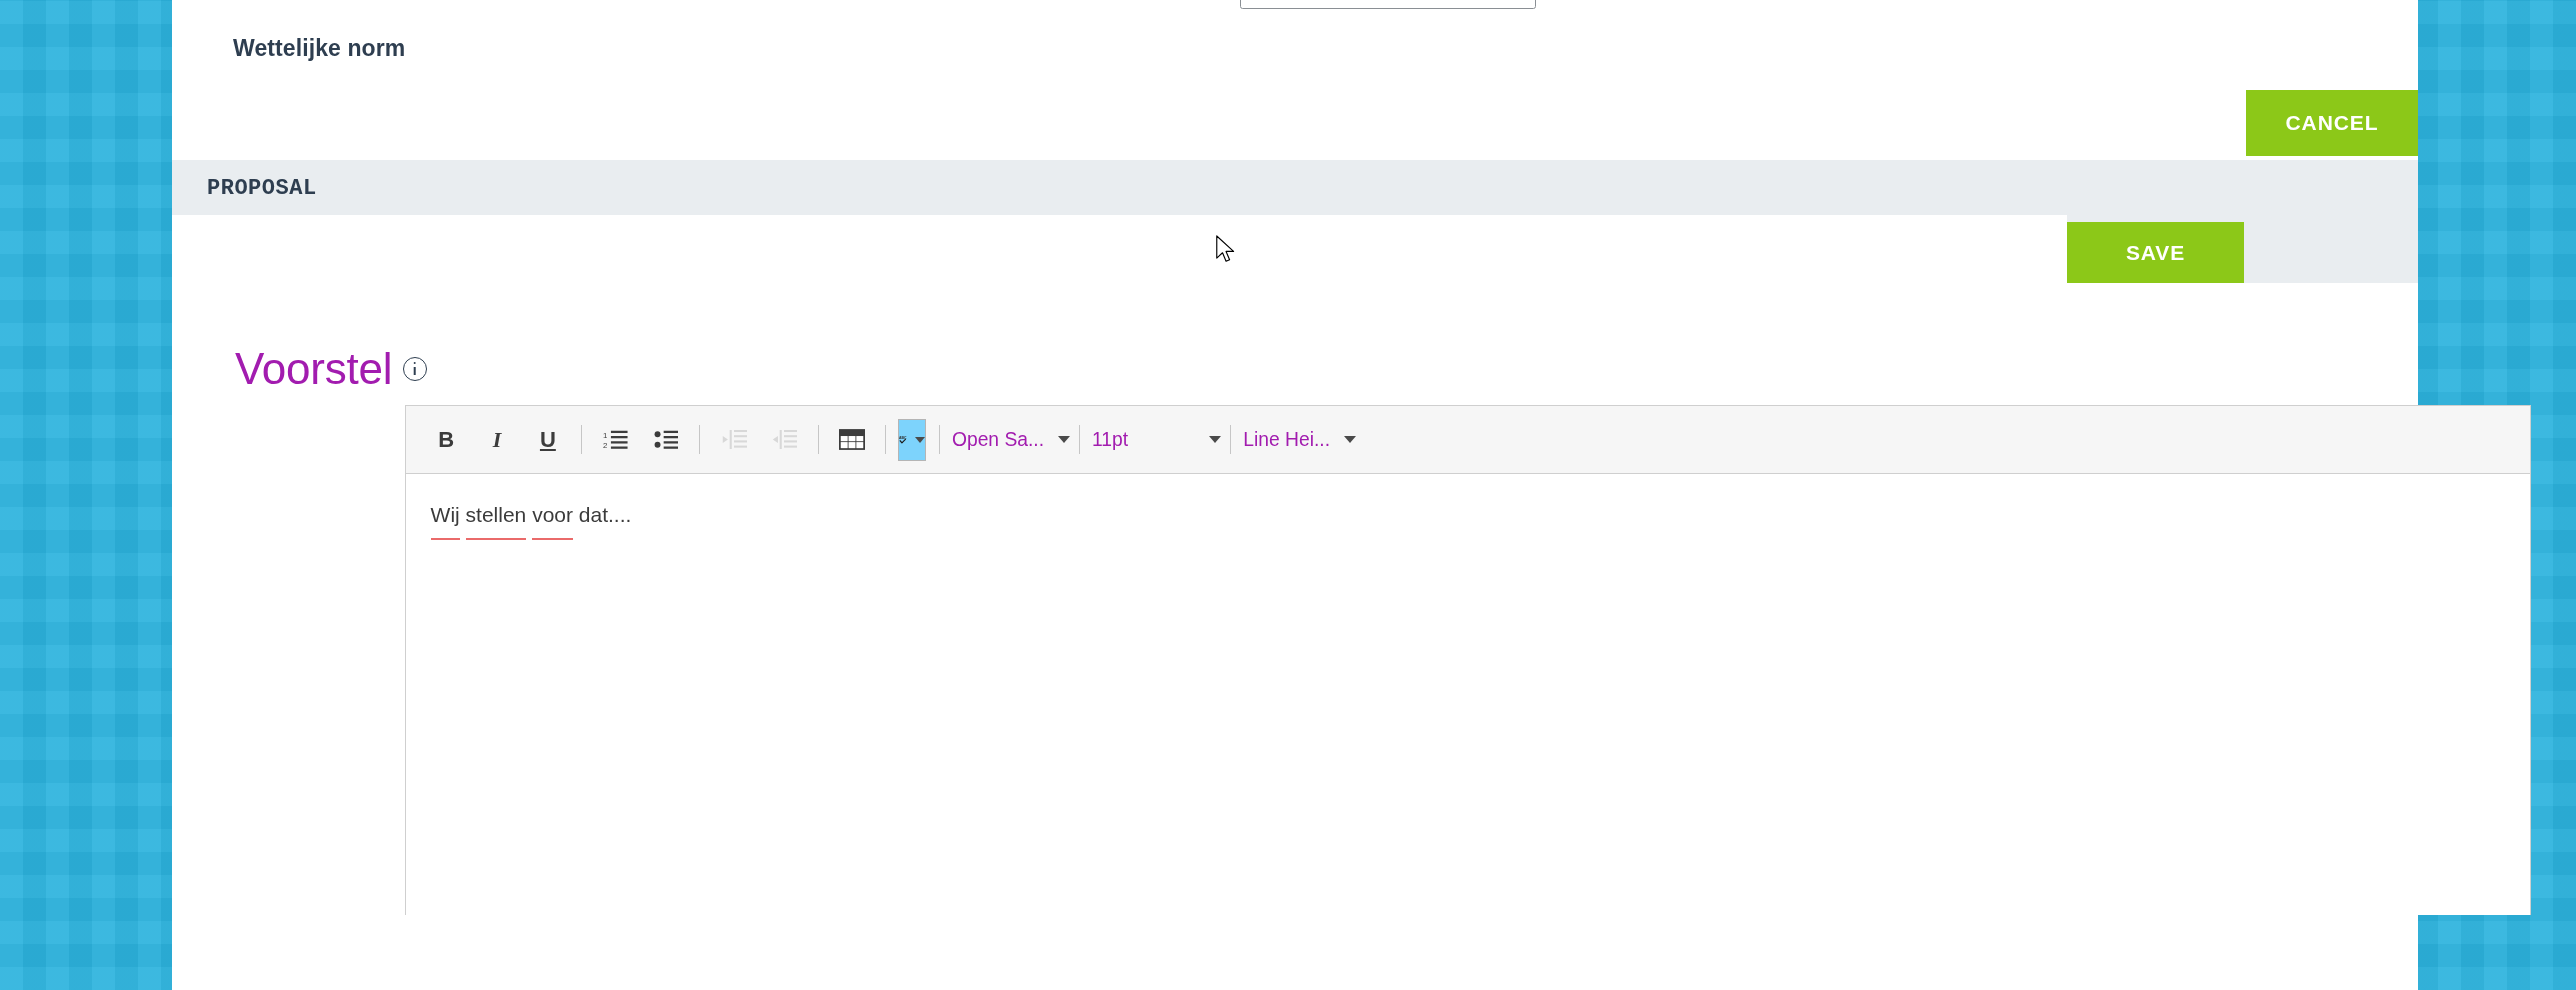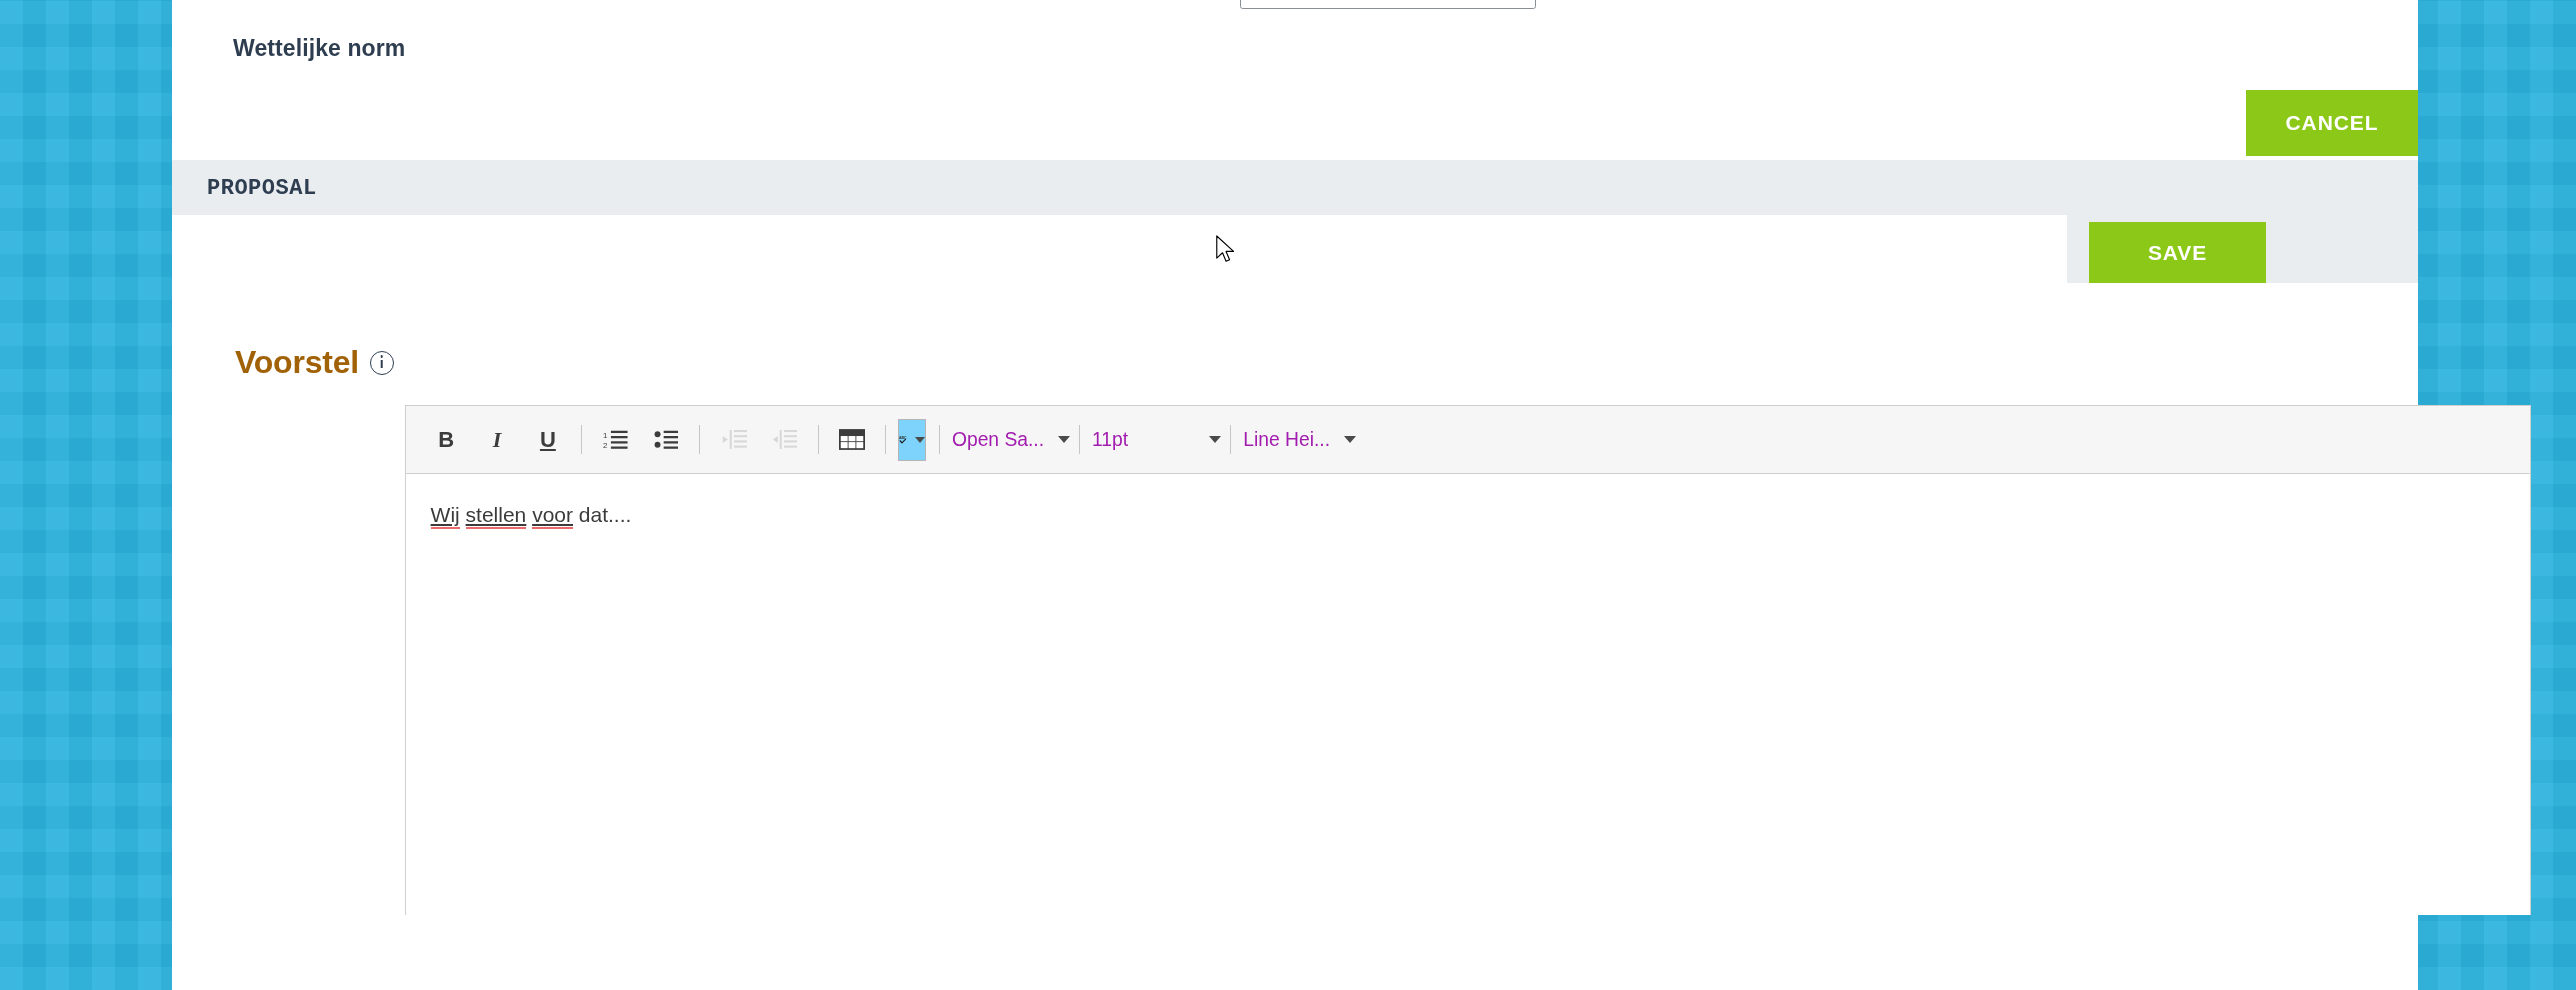--- a/index.html
+++ b/index.html
@@ -134,21 +134,20 @@
     position: absolute;
     left: 1895px; top: 7px;
     width: 177px; height: 61px;
     background: #8cc818;
     color: #fff;
     border: none;
     font-family: "Liberation Sans", sans-serif;
     font-size: 21px; font-weight: 700;
     letter-spacing: 0.9px;
     cursor: pointer;
-    margin-left: 22px;
   }
   .cancel-btn {
     position: absolute;
     left: 2072px; top: 7px;
     width: 175px; height: 61px;
     background: transparent;
     color: #2e3e50;
     border: none;
     font-family: "Liberation Sans", sans-serif;
     font-size: 21px; font-weight: 700;
@@ -156,21 +155,21 @@
     cursor: pointer;
   }
 
   
   .editor-heading {
     position: absolute;
     left: 63px; top: 344px;
     display: flex; align-items: center; gap: 10.5px;
   }
   .editor-heading .htext {
-    font-size: 32px; font-weight: 700; color: #a16207;
+    font-size: 44px; font-weight: 400; color: #a21caf;
     letter-spacing: -0.2px;
   }
   .info-icon {
     width: 24px; height: 24px;
     border: 1.8px solid #2e3e50;
     border-radius: 50%;
     position: relative;
     cursor: pointer;
     flex: none;
   }
@@ -250,21 +249,21 @@
     height: 441px;
     background: #fff;
     cursor: text;
   }
   .editor-body p {
     margin: 0;
     font-size: 21px;
     color: #3b3b3b;
     line-height: 1.4;
   }
-  .sp { border-bottom: 2.6px solid #ea6a6a; padding-bottom: 1px; text-decoration: underline; }
+  .sp { border-bottom: 2.6px solid #ea6a6a; padding-bottom: 12px; }
 
   
   .ic { display: block; }
 
   
   #mouse-cursor {
     position: absolute;
     left: 1215px; top: 235px;
     z-index: 50;
     pointer-events: none;

